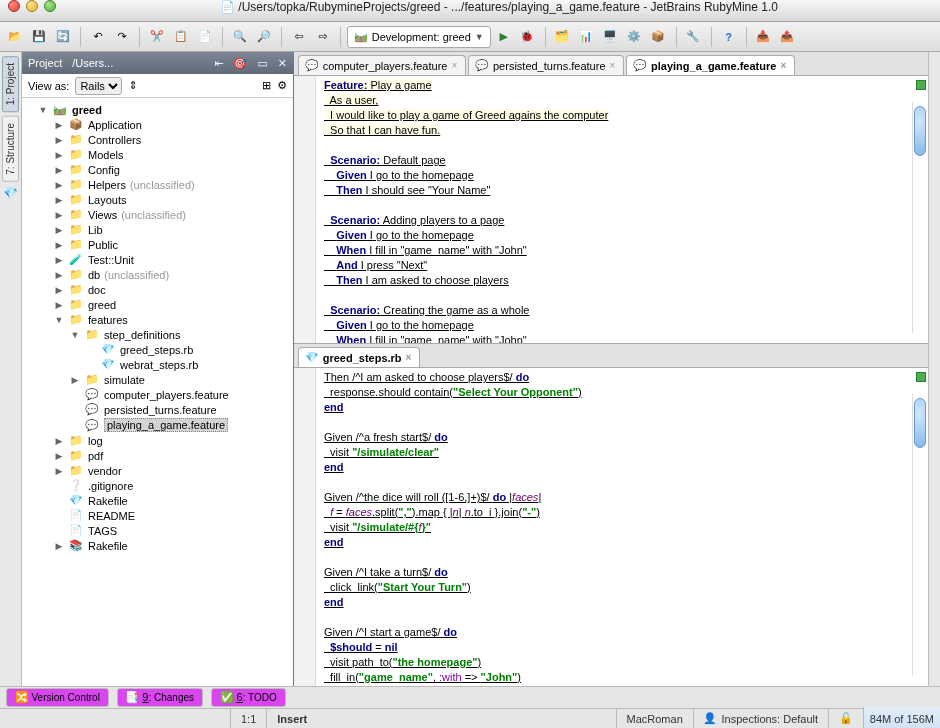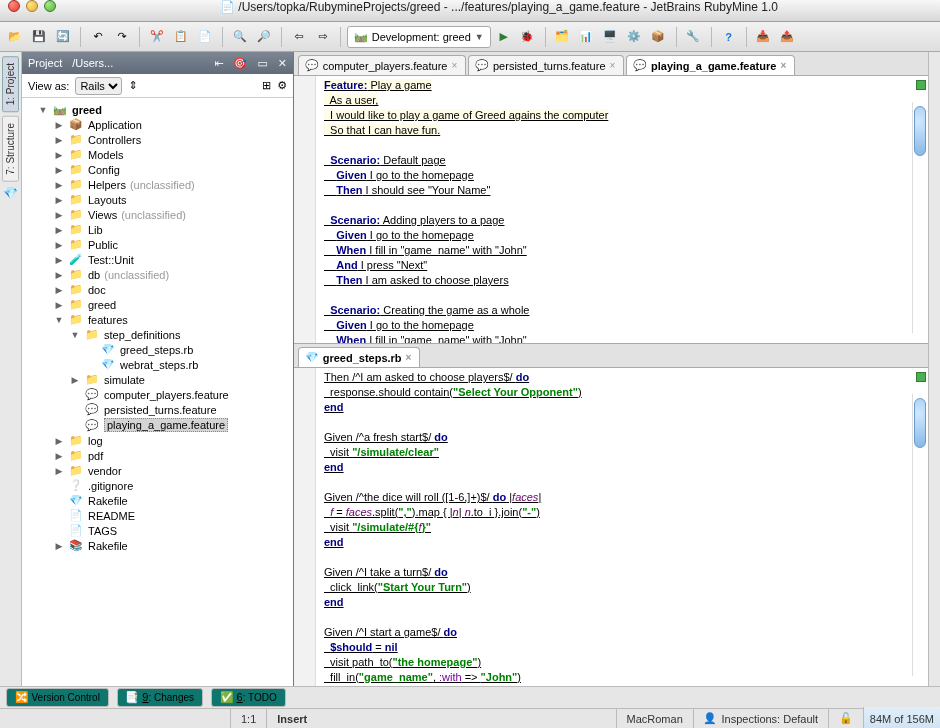--- a/index.html
+++ b/index.html
@@ -50,21 +50,21 @@
     .code{ padding:2px 6px 2px 30px; white-space:pre;}
     .kw{ color:#000080; font-weight:bold;}
     .str{ color:#008000; font-weight:bold;}
     .sym{ color:#7a0099;}
     .hl{ background:#fffde7;}
     .mk{ position:absolute; right:2px; width:10px; height:10px; background:#4caf50; border:1px solid #2e7d32;}
     .scroll-hint{ position:absolute; right:0; top:26px; bottom:10px; width:16px; border-left:1px solid #ddd;}
     .scroll-thumb{ position:absolute; right:2px; top:30px; width:12px; height:50px; border-radius:6px; background:radial-gradient(circle at 30% 30%,#cfe8ff,#87b8e6); border:1px solid #6a9acb;}
     
     .bottomtabs{ height:22px; background:#e6e6e6; border-top:1px solid #bbb; display:flex; align-items:center; gap:8px; padding:0 6px;}
-    .btab{ padding:2px 8px; border:1px solid #bbb; border-radius:3px; background:#0f766e; font-size:10px; cursor:pointer;}
+    .btab{ padding:2px 8px; border:1px solid #bbb; border-radius:3px; background:#d946ef; font-size:10px; cursor:pointer;}
     
     .status{ height:20px; background:#e6e6e6; border-top:1px solid #bbb; display:flex; align-items:center; font-size:10px; color:#333;}
     .cell{ padding:0 10px; border-left:1px solid #bbb; height:100%; display:flex; align-items:center; gap:4px;}
     .cell:first-child{border-left:none;flex:0 0 230px;}
     .spacer{flex:1;font-weight:bold;}
     .mem{background:linear-gradient(#e0eef8,#cfe2f3);padding:12px 6px;}
   </style>
 </head>
 <body>
 

